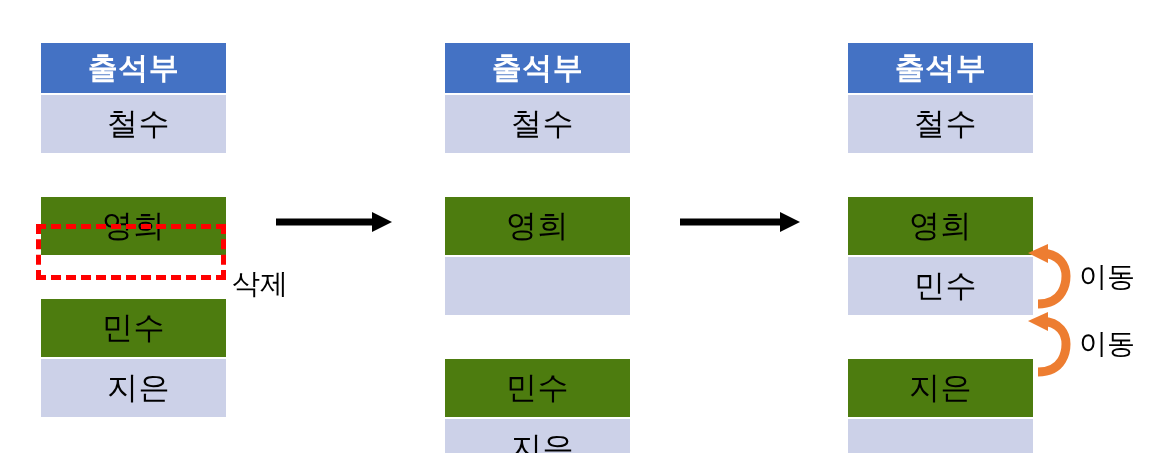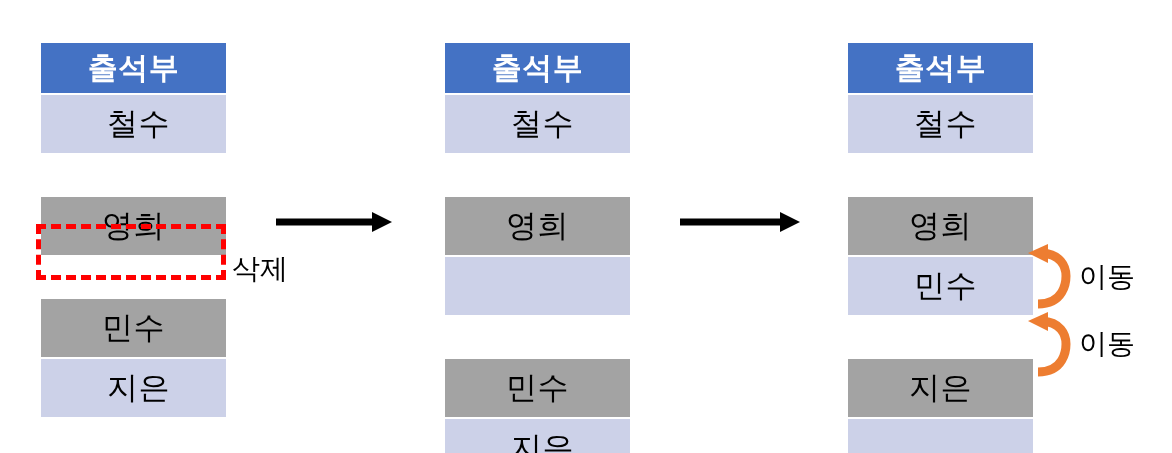--- a/index.html
+++ b/index.html
@@ -35,21 +35,21 @@
   }
   .row.header {
     background: #4472C4;
     color: #ffffff;
     font-weight: bold;
     height: 50px;
     line-height: 50px;
     font-size: 30px;
   }
   .row.dark  { background: #ccd1e8; padding-left: 10px; }
-  .row.light { background: #a3a3a3; margin-top: 44px; }
+  .row.light { background: #4d7c0f; margin-top: 44px; }
 
   
   #table-1 { left: 41px;  top: 43px; }
   
   #table-2 { left: 445px; top: 43px; }
   
   #table-3 { left: 848px; top: 43px; }
 
   
   .dashed-box {
@@ -63,21 +63,21 @@
     pointer-events: none;
   }
 
   
   .label {
     position: absolute;
     font-size: 28px;
     color: #000000;
     white-space: nowrap;
   }
-  #label-delete { left: 232px; top: 250px; }
+  #label-delete { left: 232px; top: 265px; }
   #label-move-1 { left: 1079px; top: 258px; }
   #label-move-2 { left: 1079px; top: 325px; }
 
   
   .arrow-black {
     position: absolute;
     height: 24px;
   }
   #arrow-step-1 { left: 276px; top: 210px; width: 116px; }
   #arrow-step-2 { left: 680px; top: 210px; width: 120px; }

